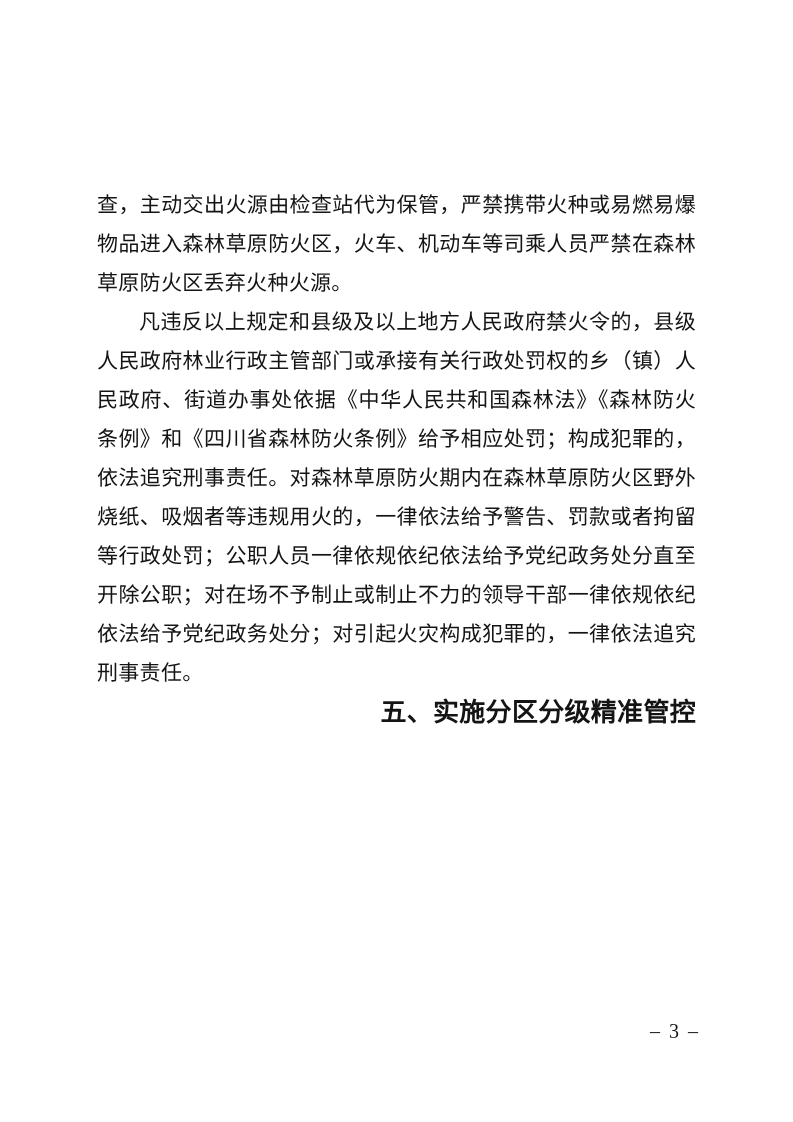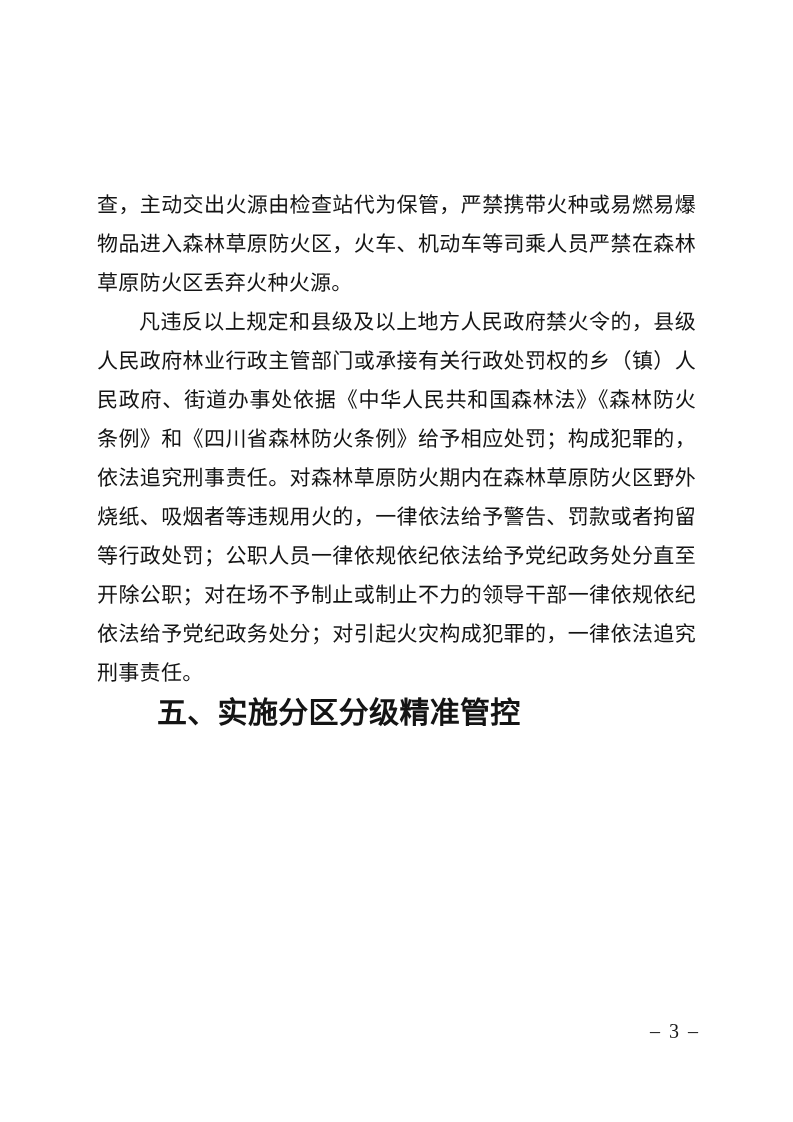--- a/index.html
+++ b/index.html
@@ -34,23 +34,23 @@
   }
   .par-indent {
     text-indent: 2em;
   }
   .section-heading {
     margin: 0;
     padding: 0;
     text-indent: 2em;
     font-family: "Liberation Sans", "DejaVu Sans", sans-serif;
     font-weight: bold;
-    font-size: 30px;
+    font-size: 26px;
     line-height: 39px;
-    text-align: left;
+    text-align: right;
   }
   .page-number {
     position: absolute;
     top: 1019px;
     left: 640px;
     width: 70px;
     font-size: 20px;
     line-height: 24px;
     text-align: center;
     letter-spacing: 2px;

